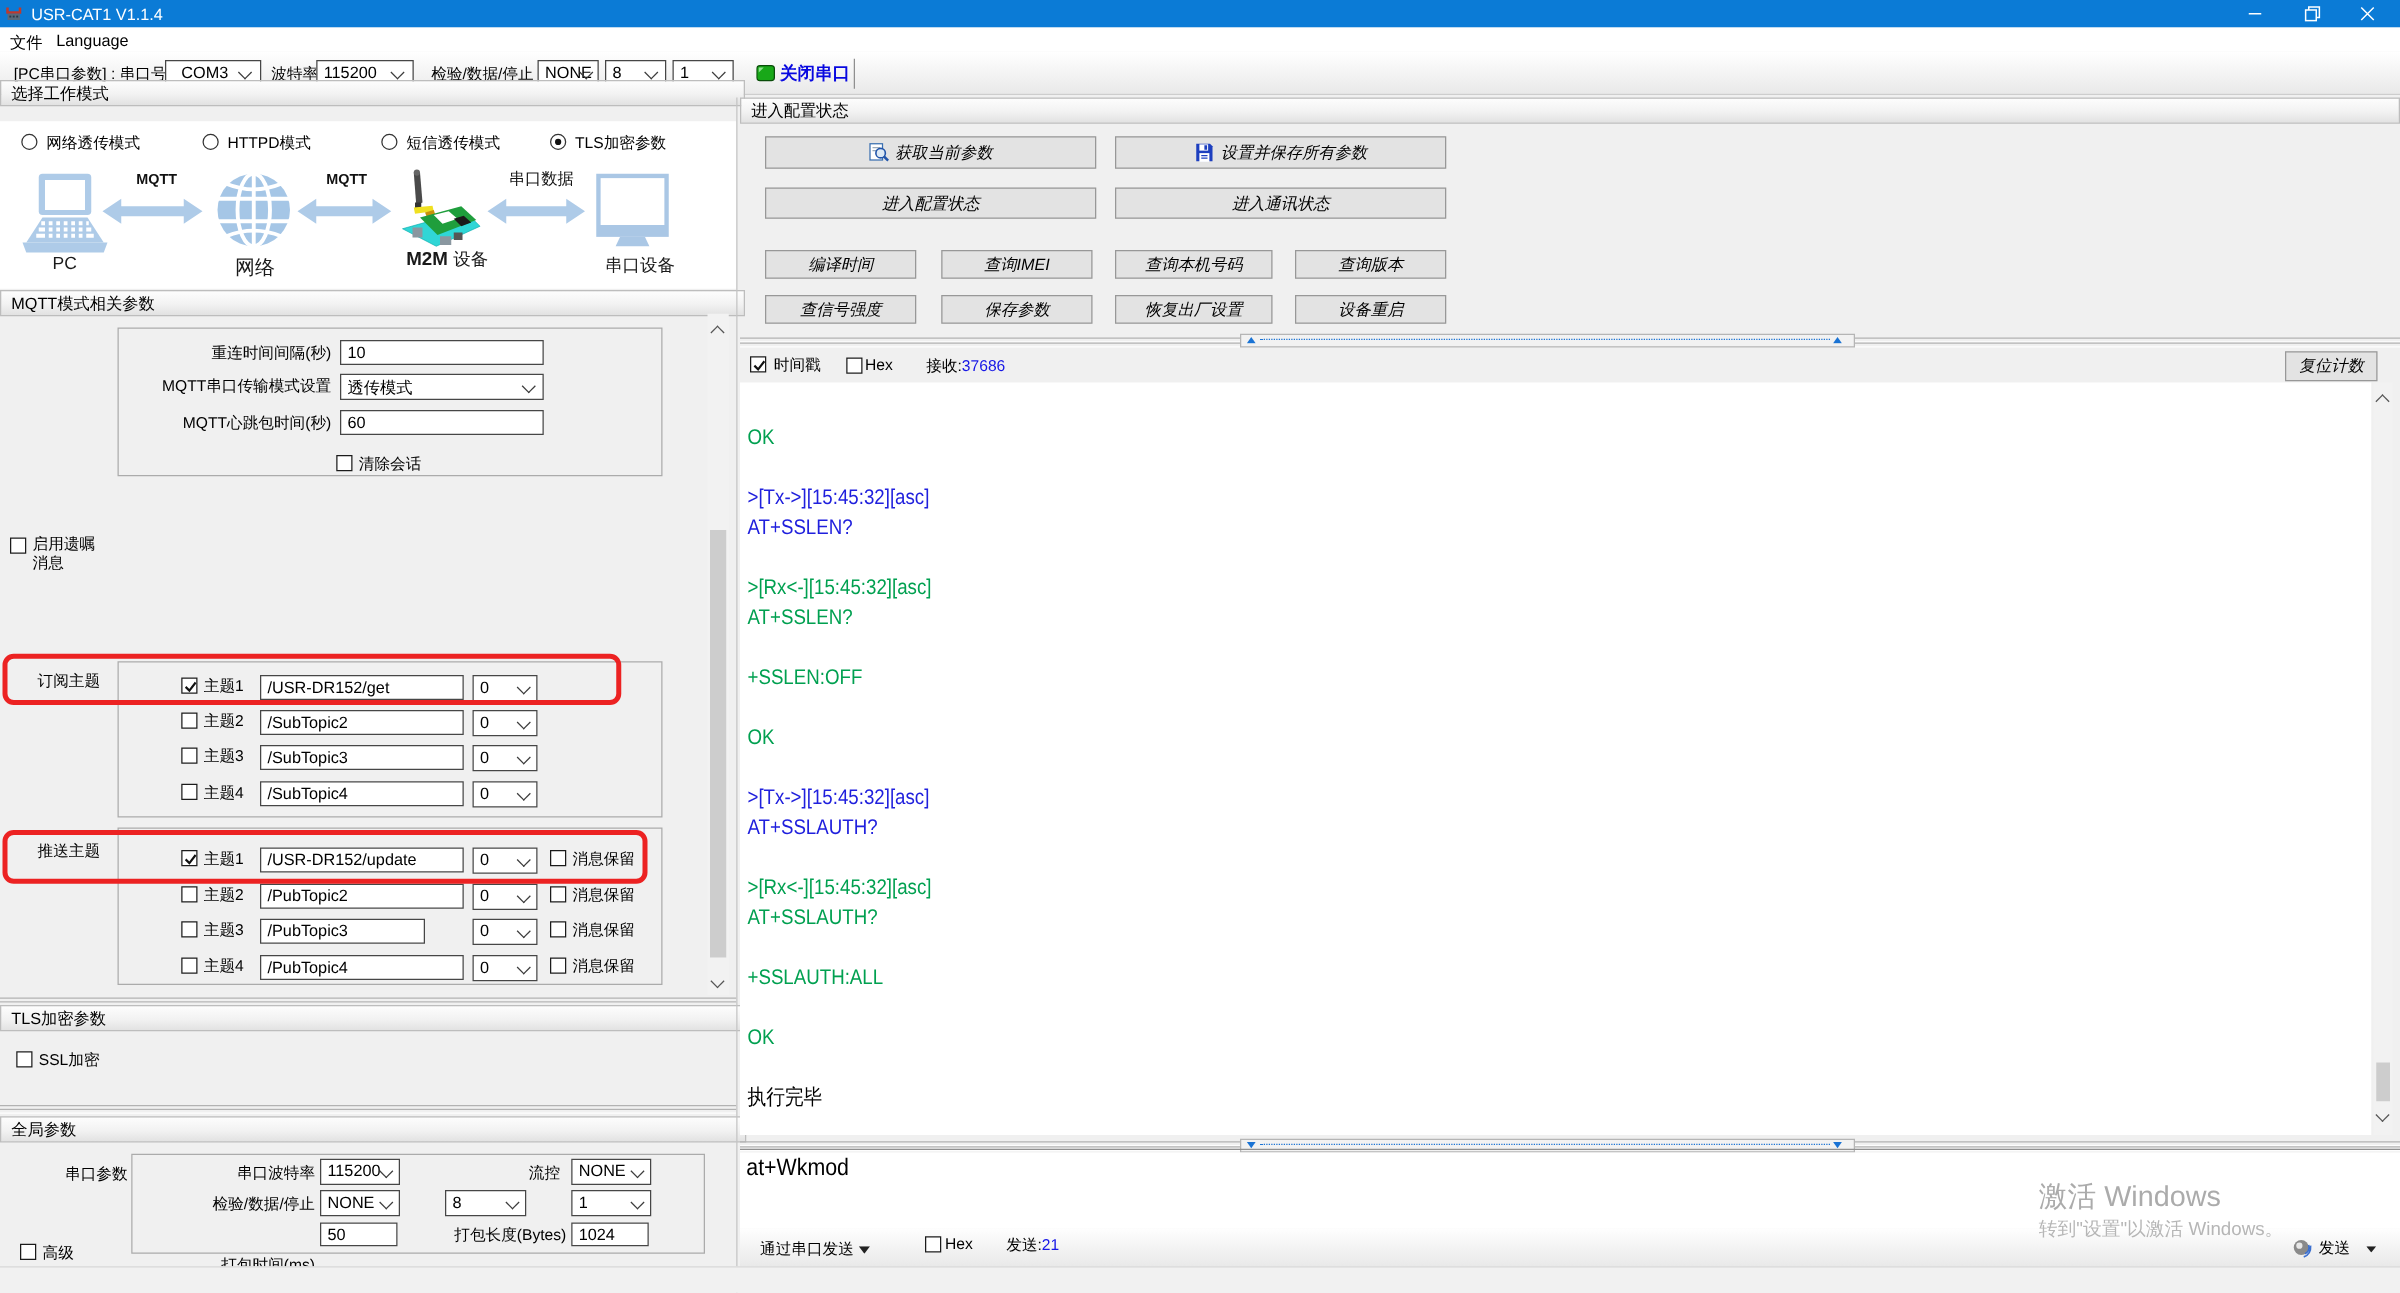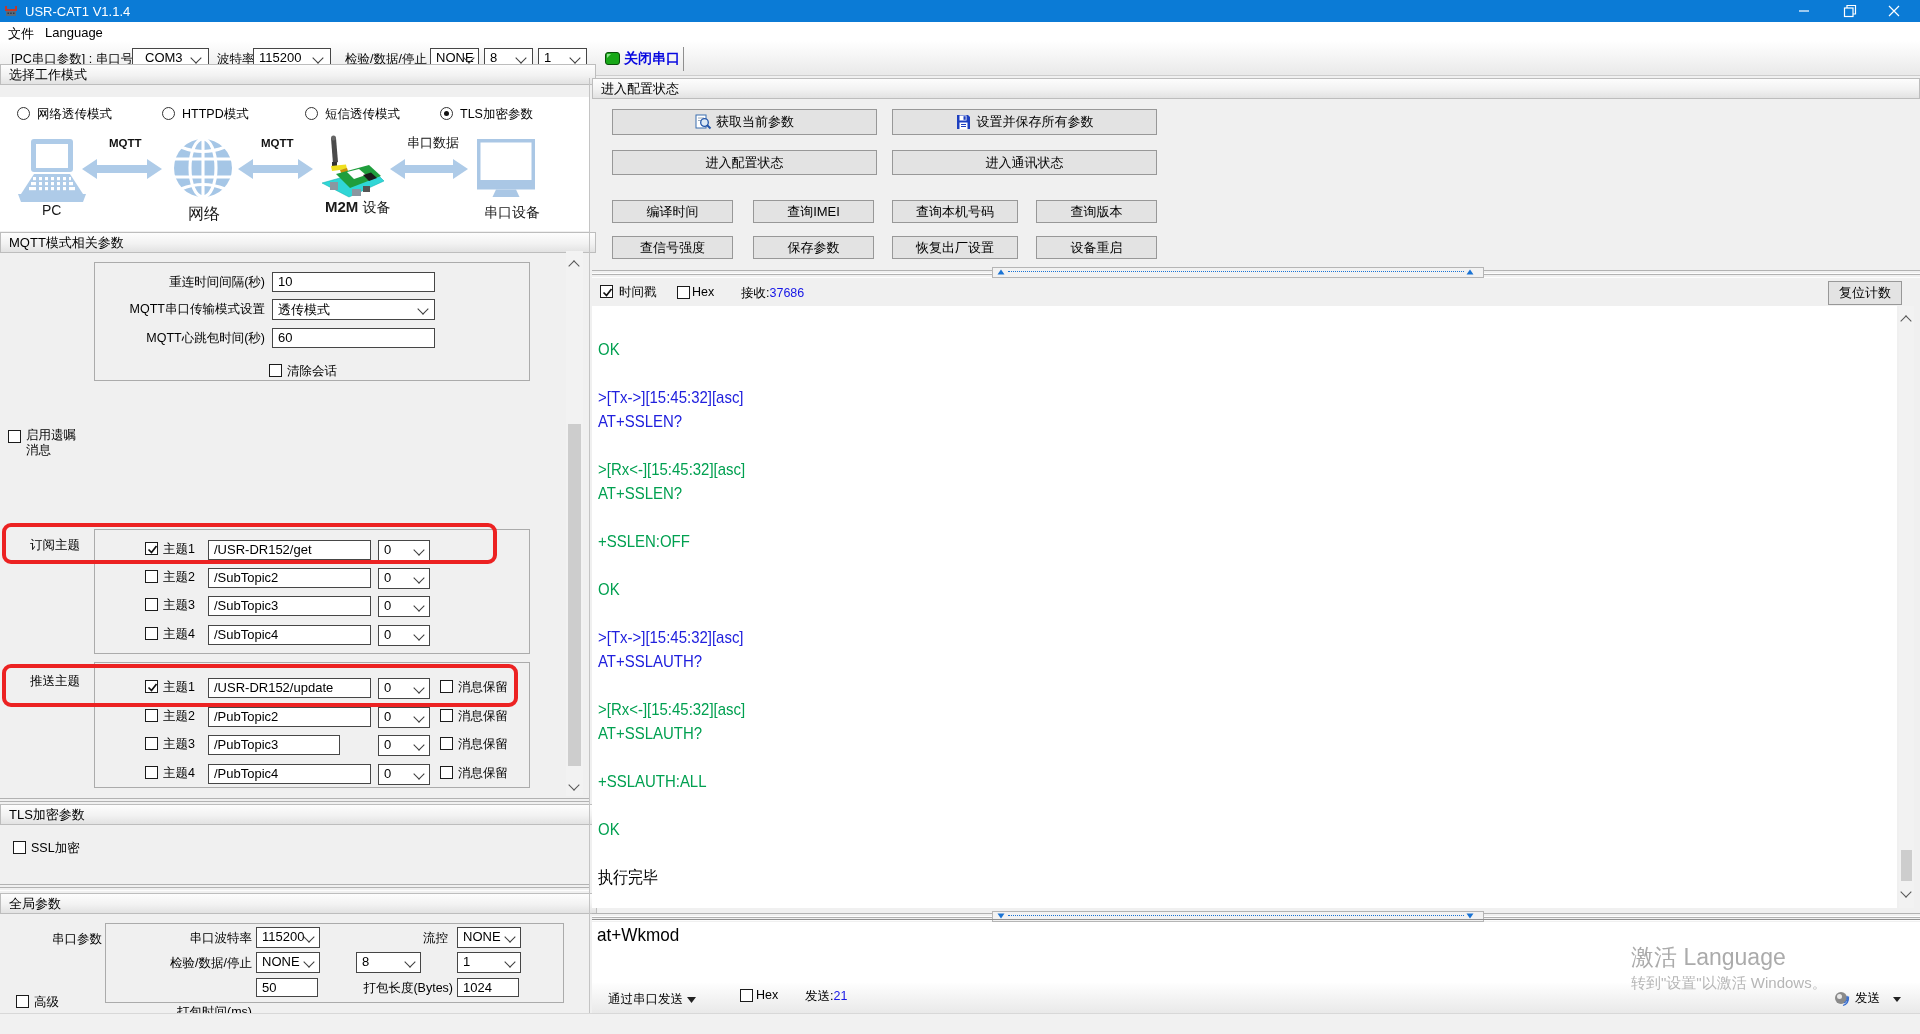--- a/index.html
+++ b/index.html
@@ -15,21 +15,21 @@
 .chev{position:absolute;width:7px;height:7px;border-right:1.3px solid #3c3c3c;
  border-bottom:1.3px solid #3c3c3c;transform:rotate(45deg);}
 .inp{position:absolute;background:#fff;border:1px solid #464646;box-sizing:border-box;
  font-size:13px;color:#000;padding:1px 0 0 5px;overflow:hidden;white-space:nowrap;}
 .cb{position:absolute;width:13px;height:13px;background:#fff;border:1.6px solid #1b1b1b;box-sizing:border-box;}
 .cb svg{position:absolute;left:-1px;top:-1px;}
 .radio{position:absolute;width:13px;height:13px;background:#fff;border:1.4px solid #333;
  border-radius:50%;box-sizing:border-box;}
 .rdot{position:absolute;left:2.6px;top:2.6px;width:5px;height:5px;border-radius:50%;background:#111;}
 .btn{position:absolute;background:#e3e3e3;border:1px solid #989898;box-sizing:border-box;
- font-size:13px;color:#000;text-align:center;display:flex;align-items:center;justify-content:center;}
+ font-size:13px;color:#000;text-align:center;display:flex;align-items:center;justify-content:center;font-style:italic;}
 .lbl{position:absolute;font-size:12.5px;color:#000;white-space:nowrap;}
 .lblr{position:absolute;font-size:12.5px;color:#000;white-space:nowrap;text-align:right;}
 .groove{position:absolute;height:2px;border-top:1px solid #b2b2b2;border-bottom:1px solid #fdfdfd;}
 .redbox{position:absolute;border:4px solid #ec2222;border-radius:9px;}
 .sb-chev{position:absolute;width:7px;height:7px;border-right:1.6px solid #555;border-bottom:1.6px solid #555;}
 .logln{position:absolute;left:6px;font-size:17px;white-space:pre;line-height:20px;transform:scaleX(0.88);transform-origin:0 50%;}
 .g{color:#00a050;}
 .b{color:#2020dd;}
 </style>
 </head>
@@ -374,14 +374,14 @@
  <circle cx="5.5" cy="5.5" r="2.5" fill="#e8e8e8"></circle>
  <path d="M10 12 Q14 10 13 5 M9 14.5 Q15 12.5 14.5 5.5" stroke="#3a6fd0" stroke-width="1.3" fill="none"></path>
 </svg>
 <div class="lbl" style="left:1855px;top:990px;">发送</div>
 <svg class="ab" style="left:1893px;top:997px;" width="8" height="5">
     <path d="M0 0 L8 0 L4 5 Z" fill="#222"></path>
   </svg>
 
 <div class="ab" style="left:0;top:1013px;width:1920px;height:21px;background:#f1f1f1;border-top:1px solid #d8d8d8;box-sizing:border-box;"></div>
 
-<div class="ab" style="left:1631px;top:942px;font-size:23px;color:#ababab;">激活 Language</div>
+<div class="ab" style="left:1631px;top:942px;font-size:23px;color:#ababab;">激活 Windows</div>
 <div class="ab" style="left:1631px;top:974px;font-size:15px;color:#b6b6b6;">转到"设置"以激活 Windows。</div>
 
 </body></html>

